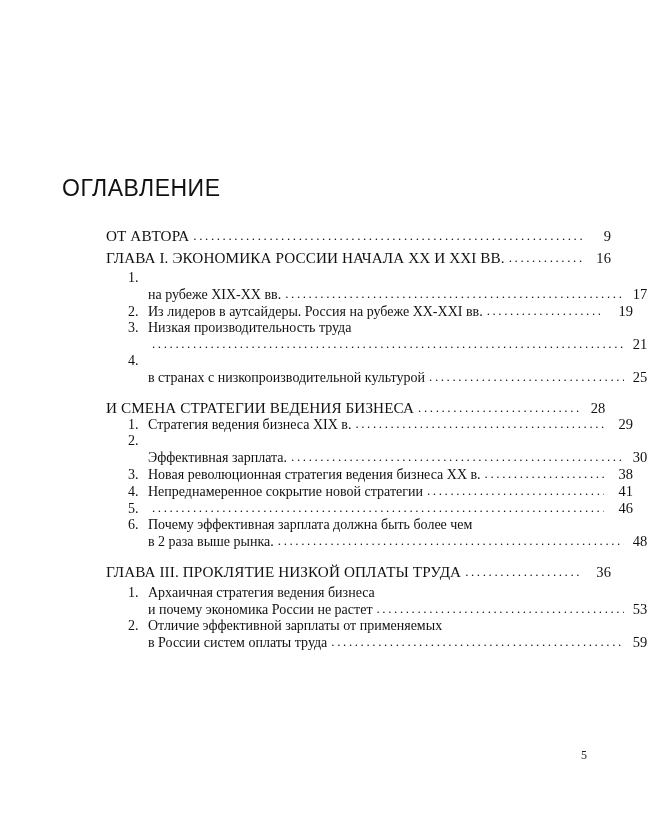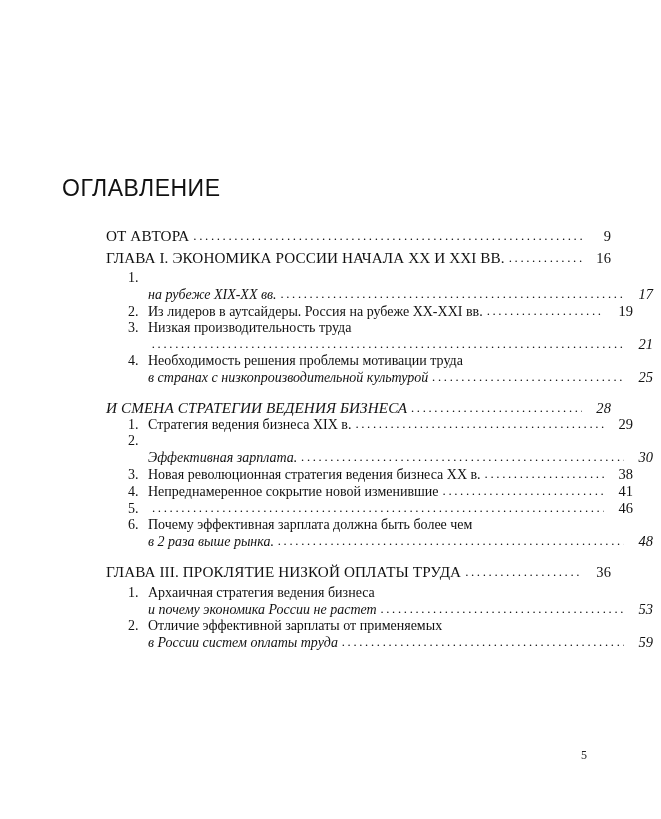--- a/index.html
+++ b/index.html
@@ -78,29 +78,28 @@
     color: #111111;
     font-size: 13px;
     transform: translateY(-1px);
   }
   .page-num {
     flex: 0 0 26px;
     text-align: right;
     font-size: 14.5px;
   }
   .entry.cont .page-num {
-    text-align: right;
+    text-align: center;
   }
   .gap-lg { height: 13px; }
   .gap-sm { height: 4px; }
   .row-space-tight { margin-top: 2px; }
   
   .cont {
     padding-left: 42px;
-    font-style: italic;
   }
   .cont.lvl0c {
     padding-left: 0px;
   }
   .folio {
     position: absolute;
     right: 74px;
     top: 748px;
     font-size: 12px;
     color: #222222;
@@ -144,21 +143,20 @@
       <div class="entry lvl1 row-space-tight">
         <span class="num">3.</span>
         <span class="label">Низкая производительность труда</span>
       </div>
       <div class="entry lvl1 cont row-space-tight">
         <span class="dots">..........................................................................................</span>
         <span class="page-num">21</span>
       </div>
       <div class="entry lvl1 row-space-tight">
         <span class="num">4.</span>
-        <span class="label">Необходимость решения проблемы мотивации труда</span>
       </div>
       <div class="entry lvl1 cont row-space-tight">
         <span class="label">в странах с низкопроизводительной культурой</span>
         <span class="dots">..........................................................................................</span>
         <span class="page-num">25</span>
       </div>
       <div class="gap-lg"></div>
       <div class="entry lvl0 cont lvl0c row-space-tight">
         <span class="label">И СМЕНА СТРАТЕГИИ ВЕДЕНИЯ БИЗНЕСА</span>
         <span class="dots">..........................................................................................</span>
@@ -179,21 +177,21 @@
         <span class="page-num">30</span>
       </div>
       <div class="entry lvl1 row-space-tight">
         <span class="num">3.</span>
         <span class="label">Новая революционная стратегия ведения бизнеса XX в.</span>
         <span class="dots">..........................................................................................</span>
         <span class="page-num">38</span>
       </div>
       <div class="entry lvl1 row-space-tight">
         <span class="num">4.</span>
-        <span class="label">Непреднамеренное сокрытие новой изменившие</span>
+        <span class="label">Непреднамеренное сокрытие новой стратегии</span>
         <span class="dots">..........................................................................................</span>
         <span class="page-num">41</span>
       </div>
       <div class="entry lvl1 row-space-tight">
         <span class="num">5.</span>
         <span class="dots">..........................................................................................</span>
         <span class="page-num">46</span>
       </div>
       <div class="entry lvl1 row-space-tight">
         <span class="num">6.</span>

